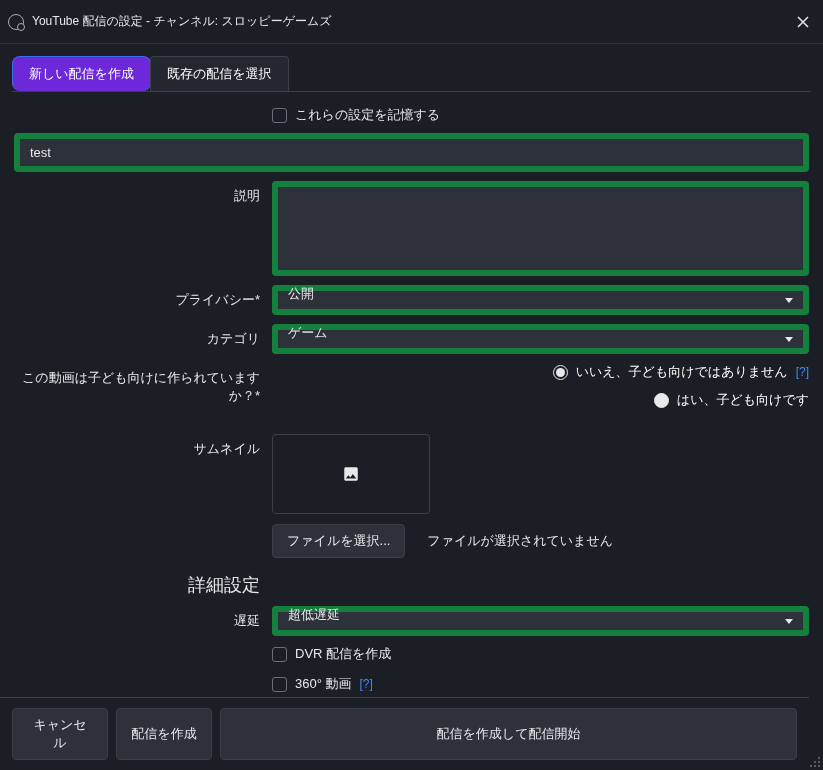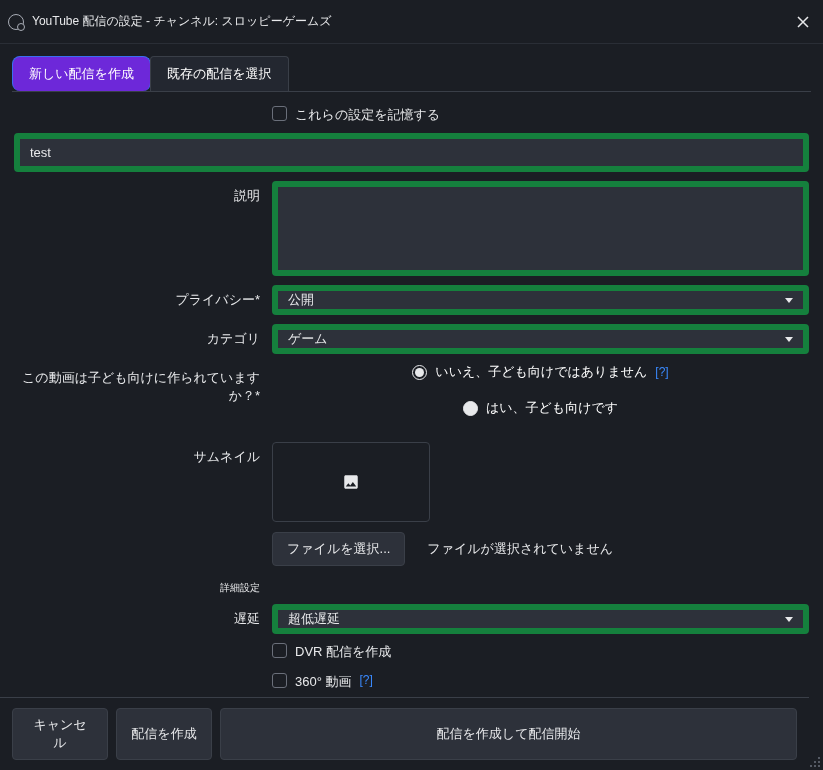--- a/index.html
+++ b/index.html
@@ -82,38 +82,38 @@
     }
     .field { flex: 1; display: flex; align-items: center; gap: 8px; }
 
     .checkbox {
       width: 15px; height: 15px;
       border: 1px solid #6a6f7a;
       border-radius: 3px;
       flex-shrink: 0;
       cursor: pointer;
     }
-    .checkbox-row { display: flex; gap: 8px; cursor: pointer; }
+    .checkbox-row { display: flex; align-items: center; gap: 8px; cursor: pointer; }
     .checkbox-label { font-size: 13px; color: #e8e9eb; }
 
     input[type="text"], textarea, .select {
       background: #2d313a;
       border: 6px solid #15803d;
       border-radius: 4px;
       padding: 6px 10px;
       color: #e8e9eb;
       font-size: 13px;
       width: 100%;
       font-family: inherit;
     }
     textarea { resize: none; height: 95px; }
     .select {
       display: flex;
       justify-content: space-between;
-      align-items: center;
+      align-items: flex-end;
       cursor: pointer;
       height: 30px;
     }
     .select .caret {
       width: 0; height: 0;
       border-left: 4px solid transparent;
       border-right: 4px solid transparent;
       border-top: 5px solid #e8e9eb;
     }
 
@@ -157,21 +157,21 @@
       font-size: 13px;
       cursor: pointer;
       font-family: inherit;
     }
     .hint { color: #e8e9eb; font-size: 13px; }
     .help {
       color: #3a8aff;
       font-size: 12px;
       cursor: pointer;
     }
-    .section-title { font-size:10px; color:#e8e9eb; padding-top:6px; text-align:right; padding-right:12px; width:258px; font-weight: normal;}
+    .section-title { font-size:18px; color:#e8e9eb; padding-top:6px; text-align:right; padding-right:12px; width:258px; font-weight: normal;}
     .footer {
       position: absolute;
       bottom: 0; left: 0; right: 14px;
       border-top: 1px solid #3a3f48;
       padding: 10px 12px;
       display: flex;
       gap: 8px;
       background: #1b1e24;
     }
     .footer .btn.cancel { width: 96px; }
@@ -243,21 +243,21 @@
     <div class="field">
       <div class="select">
         <span>ゲーム</span>
         <span class="caret"></span>
       </div>
     </div>
   </div>
 
   <div class="row">
     <div class="label">この動画は子ども向けに作られていますか？*</div>
-    <div class="field" style="flex-direction:column; align-items:center; gap:8px;">
+    <div class="field" style="flex-direction:column; align-items:flex-end; gap:0;">
       <div class="radio-row">
         <div class="radio checked"></div>
         <span>いいえ、子ども向けではありません</span>
         <span class="help">[?]</span>
       </div>
       <div class="radio-row" style="margin-bottom:16px;">
         <div class="radio filled"></div>
         <span>はい、子ども向けです</span>
       </div>
     </div>

